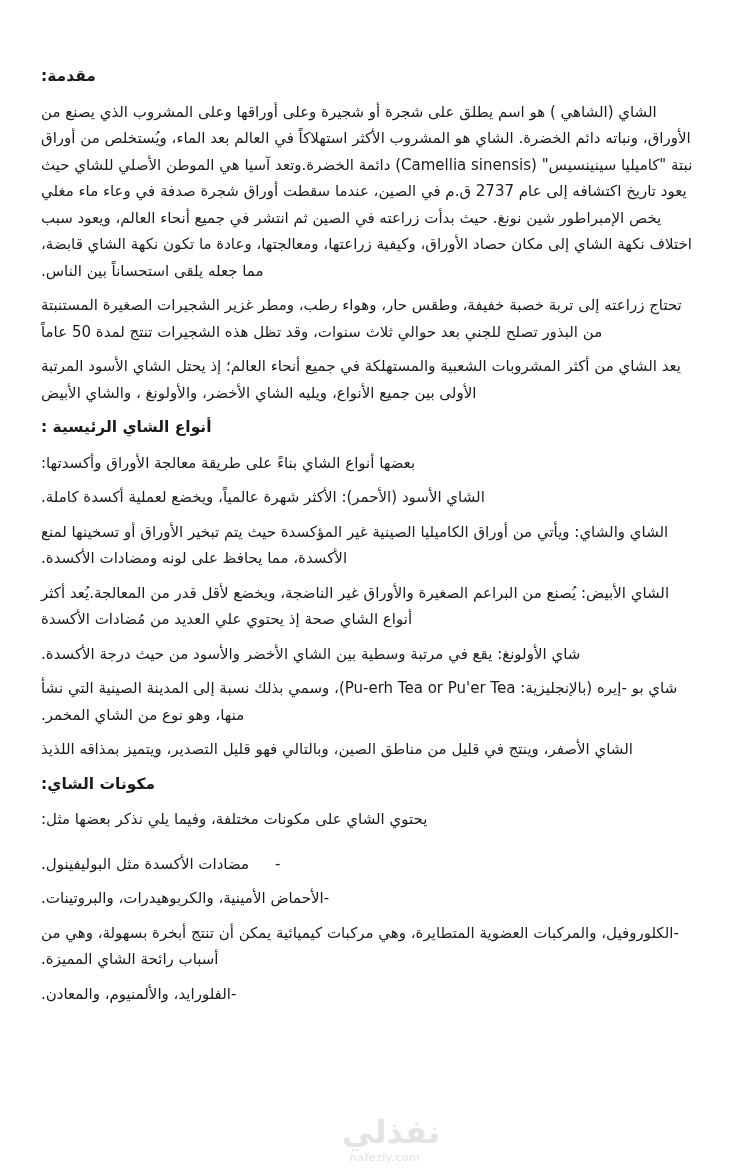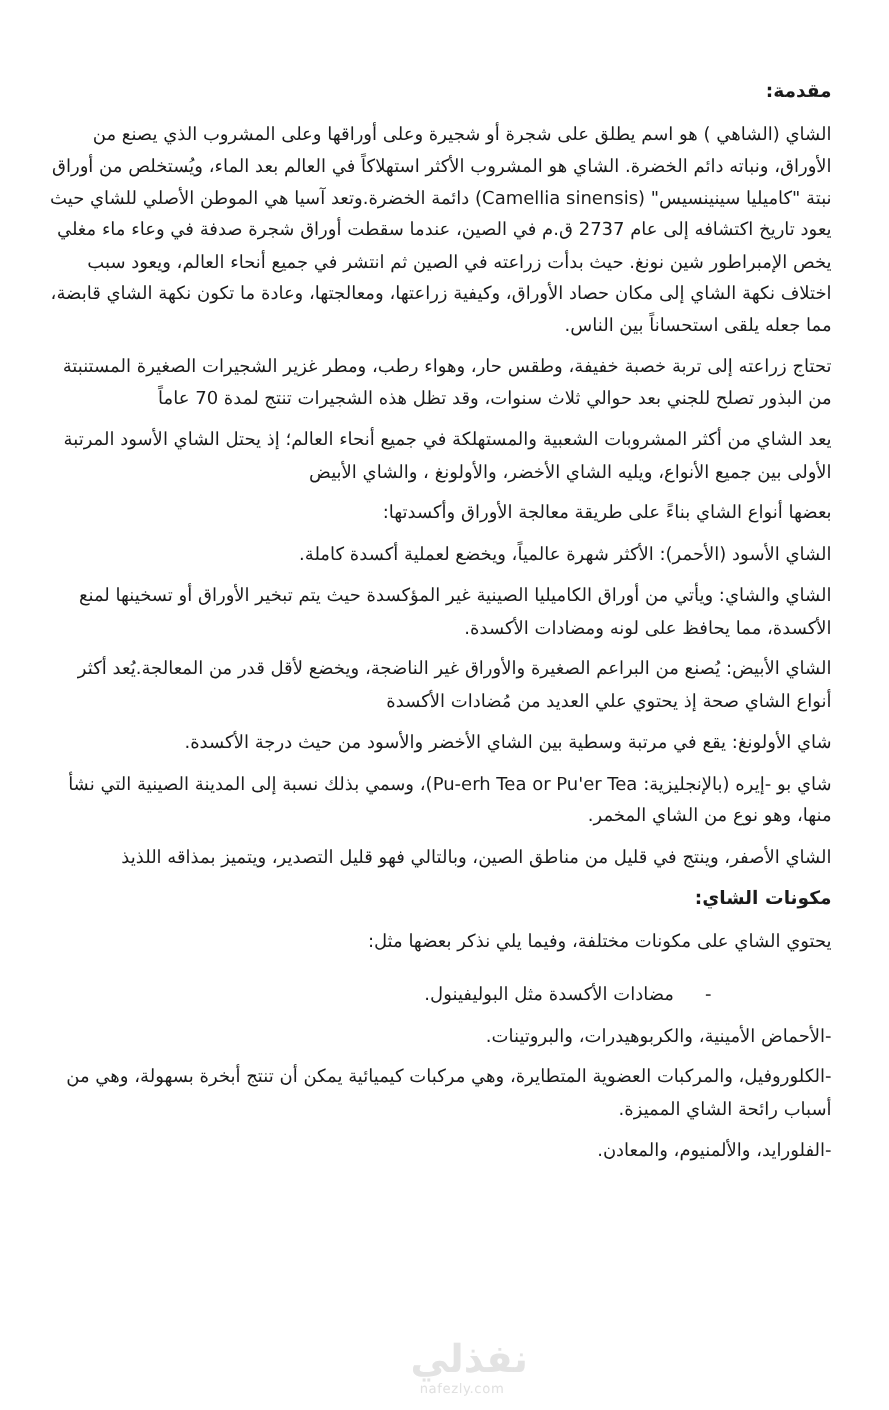--- a/index.html
+++ b/index.html
@@ -9,21 +9,21 @@
     position:relative;
     overflow:hidden;
     font-family:"DejaVu Sans",sans-serif;
   }
   .doc{
     position:absolute;
     top:58px;
     right:48px;
     width:652px;
     direction:rtl;
-    text-align:right;
+    text-align:left;
     color:#1b1b1b;
     font-size:15px;
     line-height:26.5px;
   }
   .p{margin:0 0 8px 0;}
   .h{font-weight:700;margin:5px 0 9px 0;font-size:15.5px;}
   .bullets{padding-right:100px;margin:0 0 8px 0;}
   .bullet{white-space:normal;margin-top:18px;}
   .bullet .marker{display:inline-block;margin-left:26px;}
   .watermark{
@@ -52,24 +52,25 @@
 </style>
 </head>
 <body>
 
 <div class="doc">
 
   <div class="h">مقدمة:</div>
 
   <div class="p">الشاي (الشاهي ) هو اسم يطلق على شجرة أو شجيرة وعلى أوراقها وعلى المشروب الذي يصنع من الأوراق، ونباته دائم الخضرة. الشاي هو المشروب الأكثر استهلاكاً في العالم بعد الماء، ويُستخلص من أوراق نبتة "كاميليا سينينسيس" (Camellia sinensis) دائمة الخضرة.وتعد آسيا هي الموطن الأصلي للشاي حيث يعود تاريخ اكتشافه إلى عام 2737 ق.م في الصين، عندما سقطت أوراق شجرة صدفة في وعاء ماء مغلي يخص الإمبراطور شين نونغ.  حيث بدأت زراعته في الصين ثم انتشر في جميع أنحاء العالم، ويعود سبب اختلاف نكهة الشاي إلى مكان حصاد الأوراق، وكيفية زراعتها، ومعالجتها، وعادة ما تكون نكهة الشاي قابضة، مما جعله يلقى استحساناً بين الناس.</div>
 
-  <div class="p">تحتاج زراعته إلى تربة خصبة خفيفة، وطقس حار، وهواء رطب، ومطر غزير الشجيرات الصغيرة المستنبتة من البذور تصلح للجني بعد حوالي ثلاث سنوات، وقد تظل هذه الشجيرات تنتج لمدة 70 عاماً</div>
+  <div class="p">تحتاج زراعته إلى تربة خصبة خفيفة، وطقس حار، وهواء رطب، ومطر غزير الشجيرات الصغيرة المستنبتة من البذور تصلح للجني بعد حوالي ثلاث سنوات، وقد تظل هذه الشجيرات تنتج لمدة 50 عاماً</div>
 
   <div class="p">يعد الشاي من أكثر المشروبات الشعبية والمستهلكة في جميع أنحاء العالم؛ إذ يحتل الشاي الأسود المرتبة الأولى بين جميع الأنواع، ويليه الشاي الأخضر، والأولونغ ، والشاي الأبيض</div>
 
+  <div class="h">أنواع الشاي الرئيسية :</div>
 
   <div class="p">بعضها أنواع الشاي بناءً على طريقة معالجة الأوراق وأكسدتها:</div>
 
   <div class="p">الشاي الأسود (الأحمر): الأكثر شهرة عالمياً، ويخضع لعملية أكسدة كاملة.</div>
 
   <div class="p">الشاي والشاي: ويأتي من أوراق الكاميليا الصينية غير المؤكسدة حيث يتم تبخير الأوراق أو تسخينها لمنع الأكسدة، مما يحافظ على لونه ومضادات الأكسدة.</div>
 
   <div class="p">الشاي الأبيض: يُصنع من البراعم الصغيرة والأوراق غير الناضجة، ويخضع لأقل قدر من المعالجة.يُعد أكثر أنواع الشاي صحة إذ يحتوي علي العديد من مُضادات الأكسدة</div>
 
   <div class="p">شاي الأولونغ: يقع في مرتبة وسطية بين الشاي الأخضر والأسود من حيث درجة الأكسدة.</div>

